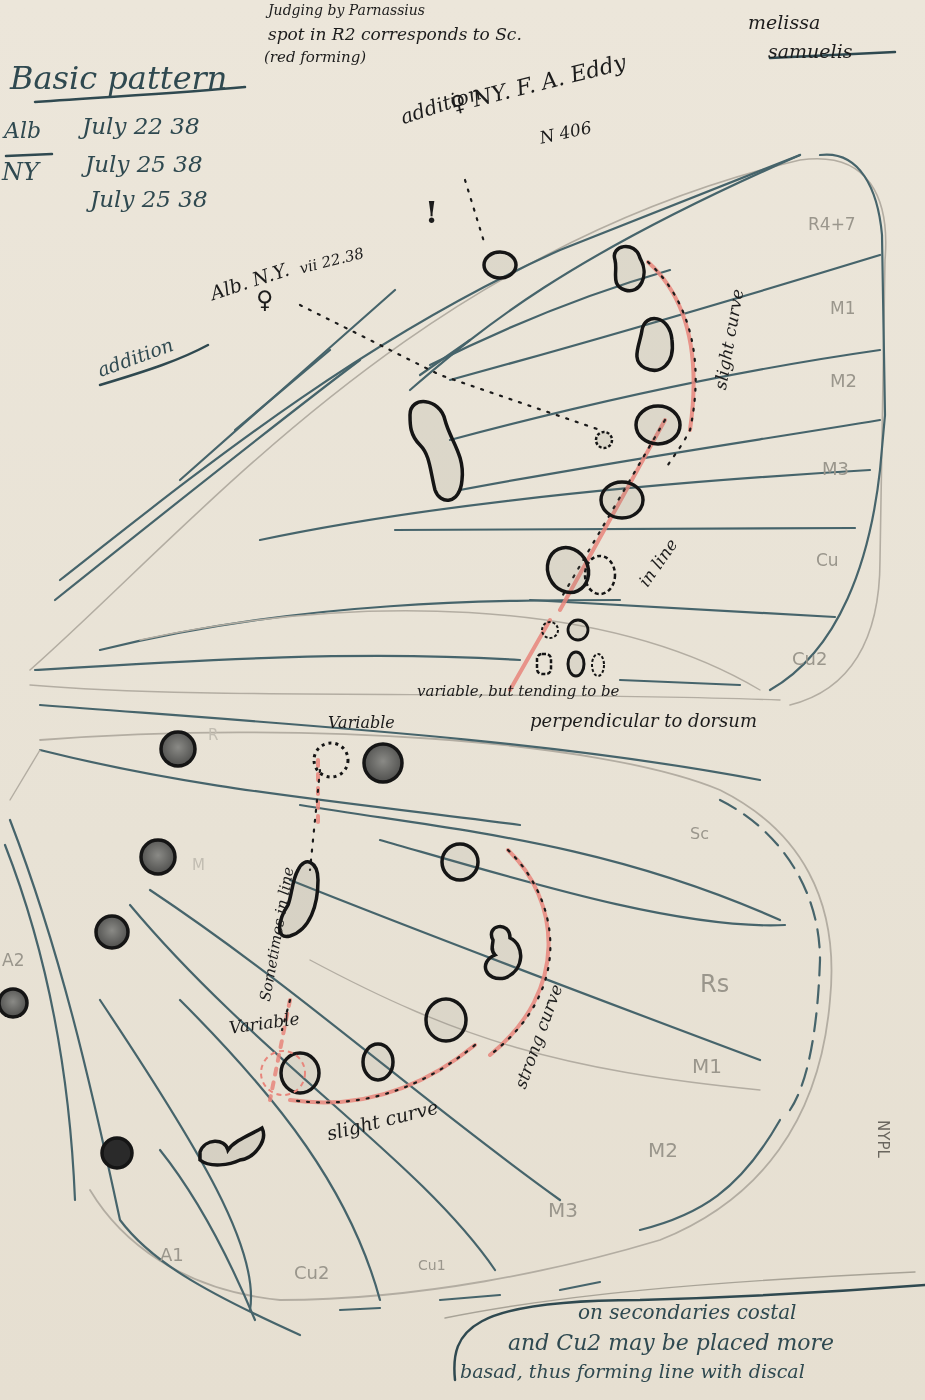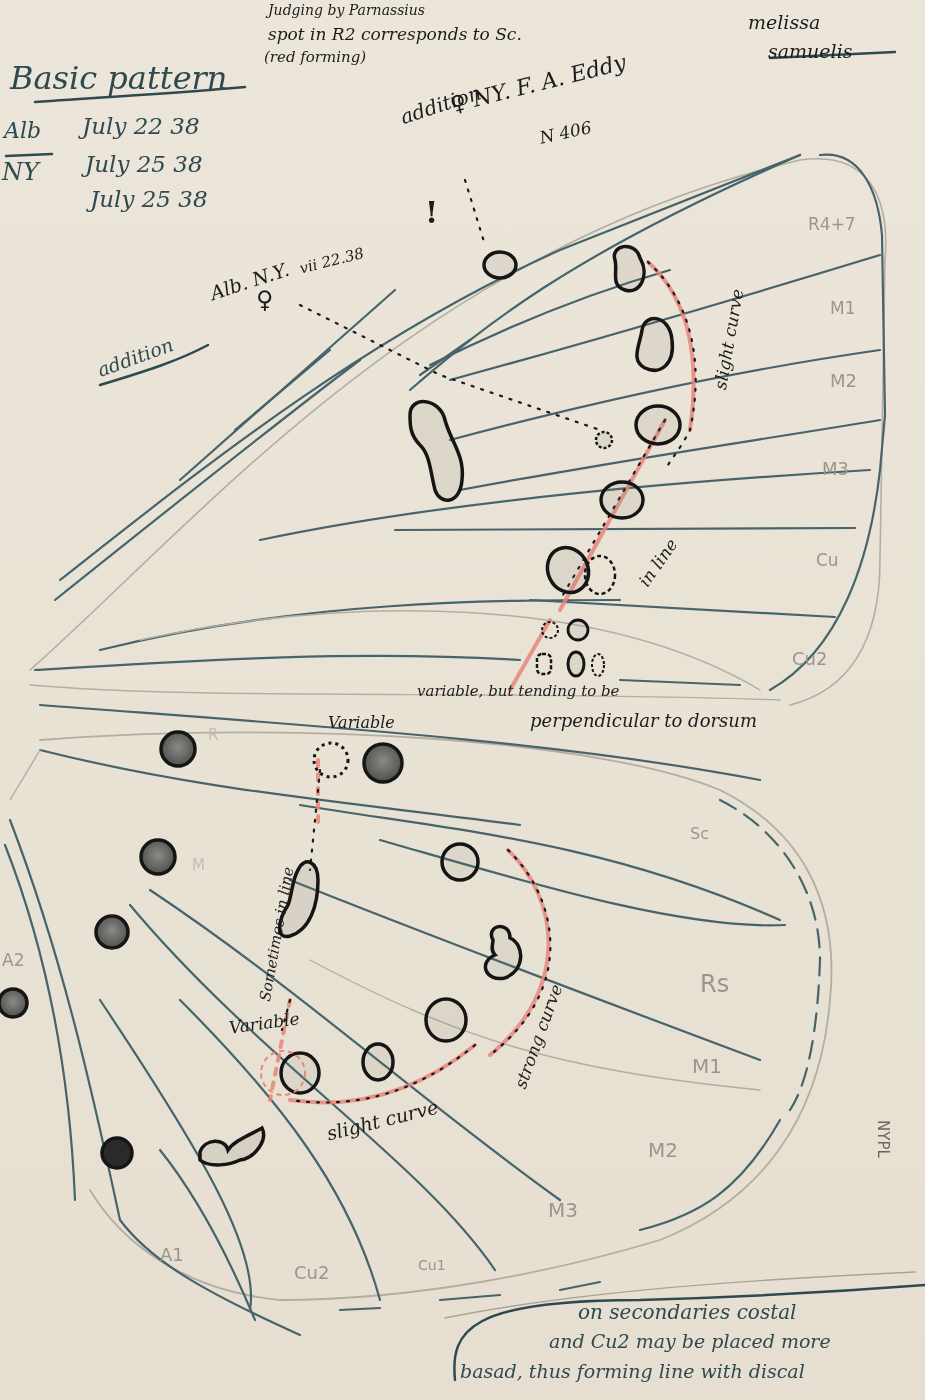--- a/index.html
+++ b/index.html
@@ -185,21 +185,21 @@
 <div class="note" style="left:417px;top:684px;font-size:15px;">variable, but tending to be</div>
 <div class="note" style="left:530px;top:712px;font-size:18px;">perpendicular to dorsum</div>
 
 <div class="note" style="left:328px;top:715px;font-size:16px;">Variable</div>
 <div class="note" style="left:258px;top:1000px;font-size:15px;transform:rotate(-80deg);transform-origin:left top;">Sometimes in line</div>
 <div class="note" style="left:512px;top:1085px;font-size:17px;transform:rotate(-70deg);transform-origin:left top;">strong curve</div>
 <div class="note" style="left:228px;top:1020px;font-size:17px;transform:rotate(-8deg);transform-origin:left top;">Variable</div>
 <div class="note" style="left:325px;top:1125px;font-size:19px;transform:rotate(-14deg);transform-origin:left top;">slight curve</div>
 
 <div class="note ink-blue" style="left:578px;top:1302px;font-size:20px;">on secondaries costal</div>
-<div class="note ink-blue" style="left:508px;top:1332px;font-size:19px;margin-left:41px;">and Cu2 may be placed more</div>
+<div class="note ink-blue" style="left:508px;top:1332px;font-size:22px;">and Cu2 may be placed more</div>
 <div class="note ink-blue" style="left:460px;top:1362px;font-size:19px;">basad, thus forming line with discal</div>
 
 <div class="pencil" style="left:890px;top:1120px;font-size:15px;color:#6a665e;transform:rotate(90deg);transform-origin:left top;">NYPL</div>
 
 <div class="pencil" style="left:808px;top:216px;font-size:17px;">R4+7</div>
 <div class="pencil" style="left:830px;top:300px;font-size:17px;">M1</div>
 <div class="pencil" style="left:830px;top:372px;font-size:18px;">M2</div>
 <div class="pencil" style="left:822px;top:460px;font-size:18px;">M3</div>
 <div class="pencil" style="left:816px;top:552px;font-size:17px;">Cu</div>
 <div class="pencil" style="left:792px;top:650px;font-size:18px;">Cu2</div>

